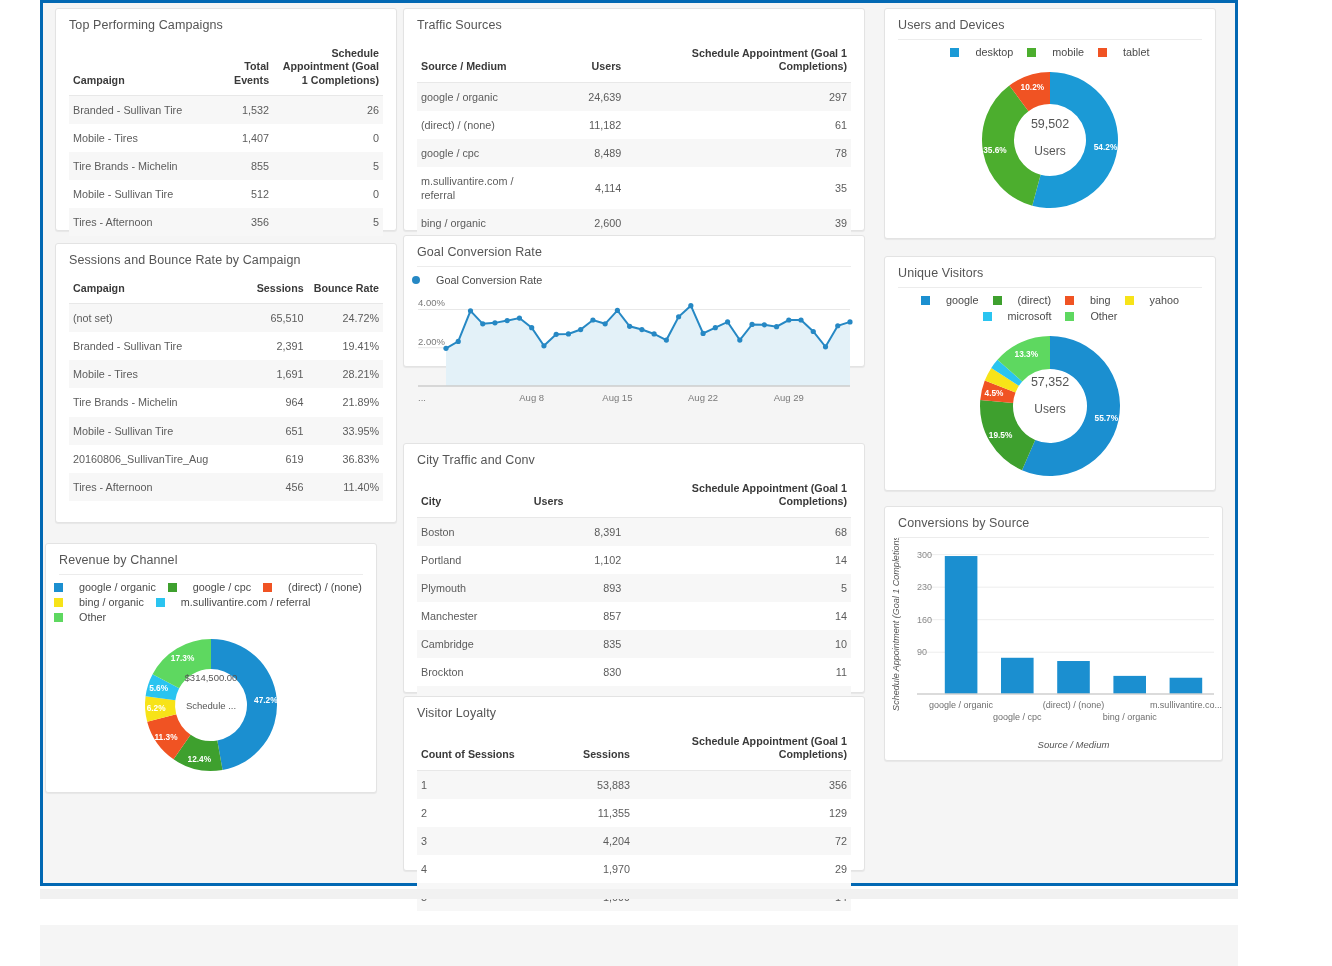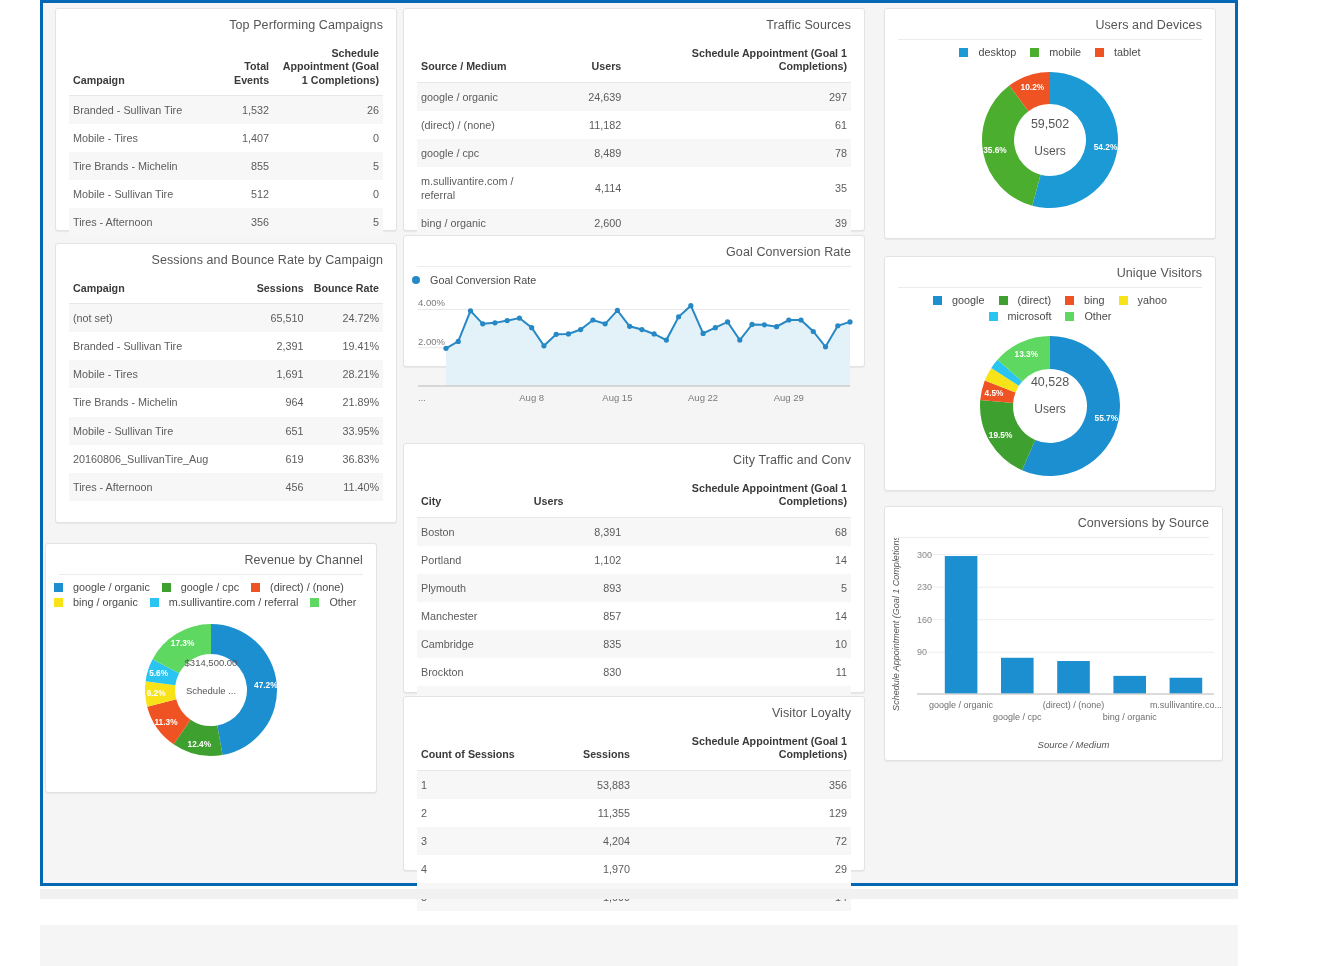--- a/index.html
+++ b/index.html
@@ -38,21 +38,20 @@
     border: 1px solid #e3e3e3;
     border-radius: 3px;
     box-shadow: 0 1px 1px rgba(0,0,0,0.06);
   }
   .card-title {
     font-size: 12.5px;
     color: #555;
     padding: 9px 13px 7px 13px;
     font-weight: 400;
     letter-spacing: .1px;
-    text-align: right;
   }
   .card-rule { height:1px; background:#ececec; margin: 0 13px; }
 
   
   table.ga { width: calc(100% - 26px); margin: 0 13px; border-collapse: collapse; }
   table.ga th {
     font-size: 10.7px; font-weight: bold; color: #3a3a3a;
     padding: 8px 4px 8px 4px; text-align: right; vertical-align: bottom;
     border-bottom: 1px solid #e8e8e8; line-height: 1.25;
   }
@@ -61,21 +60,21 @@
     font-size: 10.8px; color: #5c5c5c; padding: 7px 4px; text-align: right;
     line-height: 1.3;
   }
   table.ga td.l { text-align: left; }
   table.ga tbody tr:nth-child(odd) { background: #f7f7f7; }
   table.ga tbody tr:nth-child(even) { background: #ffffff; }
 
   
   .legend { display:flex; flex-wrap: wrap; justify-content:center; gap: 4px 14px; padding: 6px 10px 2px 10px; }
   .legend.left { justify-content:flex-start; gap: 3px 12px; padding-left: 8px;}
-  .lg-item { display:flex; align-items:center; gap:10px; font-size: 10.8px; color:#4a4a4a; }
+  .lg-item { display:flex; align-items:center; gap:16px; font-size: 10.8px; color:#4a4a4a; }
   .lg-sw { width: 9px; height: 9px; display:inline-block; }
 
   .donut-wrap { position: relative; width:100%; display:flex; justify-content:center; align-items:center; }
   .donut-center { position:absolute; text-align:center; color:#555; }
   .donut-center .dc-num { font-size: 12.5px; line-height: 1.1; }
   .donut-center .dc-lbl { font-size: 12px; margin-top: 12px; color:#555;}
   .slice-lbl { font-size: 8.3px; font-weight: bold; fill:#ffffff; }
 
   
   .lc-axis-lbl { font-size: 9.5px; fill:#7a7a7a; }
@@ -371,21 +370,21 @@
                 <text x="37.60563287592181" y="114.43546324438913" text-anchor="middle" class="slice-lbl">19.5%</text>
                 <path d="M17.249878289610535,76.09064120349282 A70,70 0 0 1 21.776884387098605,56.58454820889273 L52.52492460460926,68.56611833898616 A37,37 0 0 0 50.13207852450843,78.87648177898906 Z" fill="#f05323"></path>
                 <text x="30.988655827444752" y="72.00079525572576" text-anchor="middle" class="slice-lbl">4.5%</text>
                 <path d="M21.776884387098605,56.58454820889273 A70,70 0 0 1 28.28292929051505,43.89087238866069 L55.96383405355796,61.85660397686351 A37,37 0 0 0 52.52492460460926,68.56611833898616 Z" fill="#f7e318"></path>
                 <path d="M28.28292929051505,43.89087238866069 A70,70 0 0 1 34.48484355626573,35.71654352049629 L59.241988736883314,57.53588728940518 A37,37 0 0 0 55.96383405355796,61.85660397686351 Z" fill="#2ac4f0"></path>
                 <path d="M34.48484355626573,35.71654352049629 A70,70 0 0 1 86.99999999999999,12 L87,45 A37,37 0 0 0 59.241988736883314,57.53588728940518 Z" fill="#5ed860"></path>
                 <text x="63.33374584310261" y="32.59619847586306" text-anchor="middle" class="slice-lbl">13.3%</text>
               </g>
           </svg>
           <div class="donut-center" style="top:52px;">
-            <div class="dc-num">40,528</div>
+            <div class="dc-num">57,352</div>
             <div class="dc-lbl">Users</div>
           </div>
         </div>
       </div>
 
       <div class="card" style="left:360px; top:440px; width:462px; height:250px;">
         <div class="card-title">City Traffic and Conv</div>
         <table class="ga">
           <thead>
               <tr>

